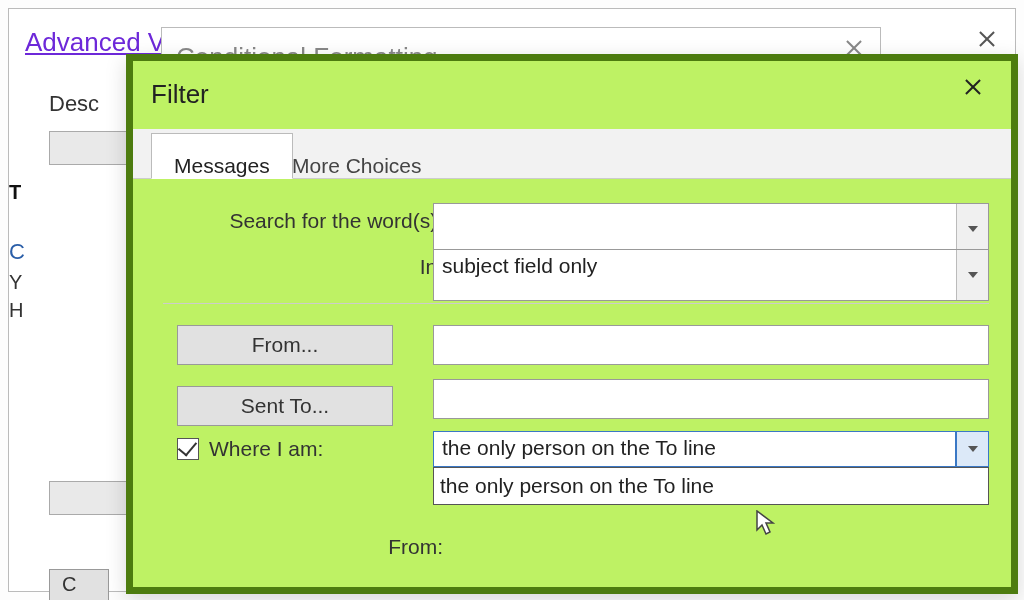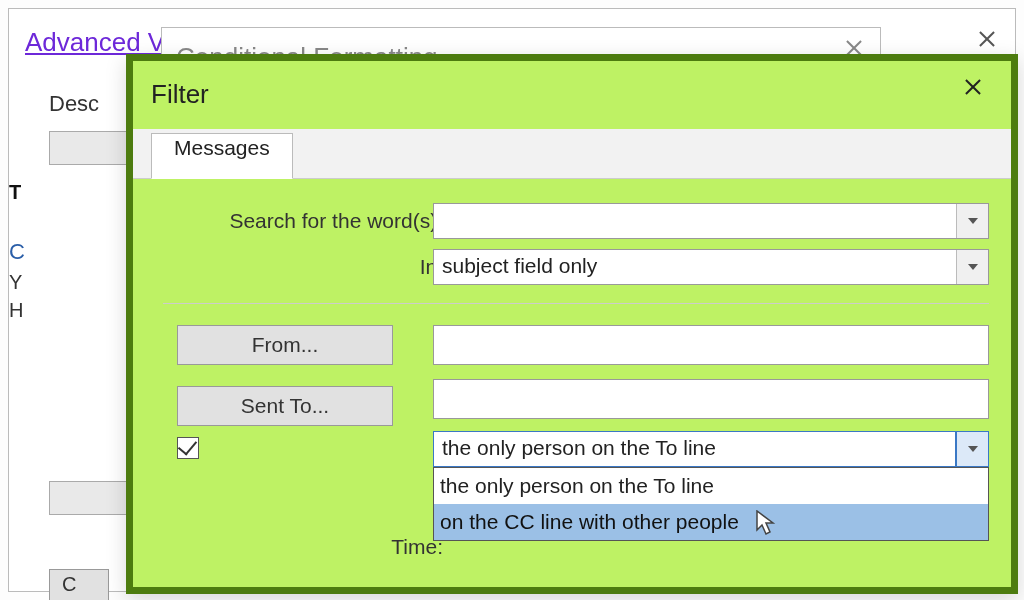--- a/index.html
+++ b/index.html
@@ -129,21 +129,21 @@
   .tab-strip {
     position: absolute;
     left: 0; top: 68px;
     width: 100%; height: 50px;
     border-bottom: 1px solid #ccc;
     background: #f2f2f2;
   }
   .tab {
     position: absolute;
     top: 4px; height: 46px;
-    padding: 2px 22px 0 22px;
+    padding: 20px 22px 0 22px;
     font-size: 21px;
     color: #444;
     border: 1px solid transparent;
   }
   .tab.active {
     background: #fff;
     border: 1px solid #bbb;
     border-bottom: 1px solid #fff;
     color: #222;
   }
@@ -170,21 +170,21 @@
     text-align: right;
     width: 260px;
   }
   .lab1 { top: 30px; }
   .lab2 { top: 76px; }
   .lab-time { top: 356px; }
 
   .combo {
     position: absolute;
     left: 300px; top: 24px;
-    width: 556px; height: 36px;
+    width: 556px; height: 52px;
     border: 1px solid #999;
     background: #fff;
     display: flex;
   }
   .combo-input {
     flex: 1;
     padding: 4px 8px;
     font-size: 21px;
     color: #222;
     border: none;
@@ -324,20 +324,23 @@
 </div>
 
 <div class="filter-window">
   <div class="filter-title">Filter</div>
   <div class="filter-close close-x"></div>
 
   <div class="tab-strip">
     <div class="tab tab-1 active">
       <span>Messages</span>
     </div>
+    <div class="tab tab-2">
+      <span>More Choices</span>
+    </div>
   </div>
 
   <div class="form">
     <div class="form-inner">
 
       <div class="label-right lab1">Search for the word(s):</div>
       <div class="combo">
         <div class="combo-input"></div>
         <div class="combo-btn">
           <div class="chev"></div>
@@ -359,35 +362,35 @@
       </div>
       <div class="textbox tb-from"></div>
 
       <div class="btn btn-sentto">
         <span>Sent To...</span>
       </div>
       <div class="textbox tb-sentto"></div>
 
       <div class="check-row">
         <div class="checkbox checked"></div>
+        <div class="check-label">Where I am:</div>
       </div>
 
       <div class="combo-where">
         <div class="combo-input">the only person on the To line</div>
         <div class="combo-btn">
           <div class="chev"></div>
         </div>
       </div>
 
       <div class="dropdown">
         <div class="dd-item">the only person on the To line</div>
-        <div class="dd-item hover">on the CC line with other people</div>
-      </div>
-
-      <div class="label-right lab-time">Time:</div>
+      </div>
+
+      <div class="label-right lab-time">From:</div>
 
     </div>
   </div>
 </div>
 
 <div class="cursor">
   <svg width="24" height="28" viewBox="0 0 24 28">
     <path d="M1 1 L1 20 L6 15 L10 24 L14 22 L10 13 L17 13 Z" fill="#fff" stroke="#444" stroke-width="1.5"></path>
   </svg>
 </div>

